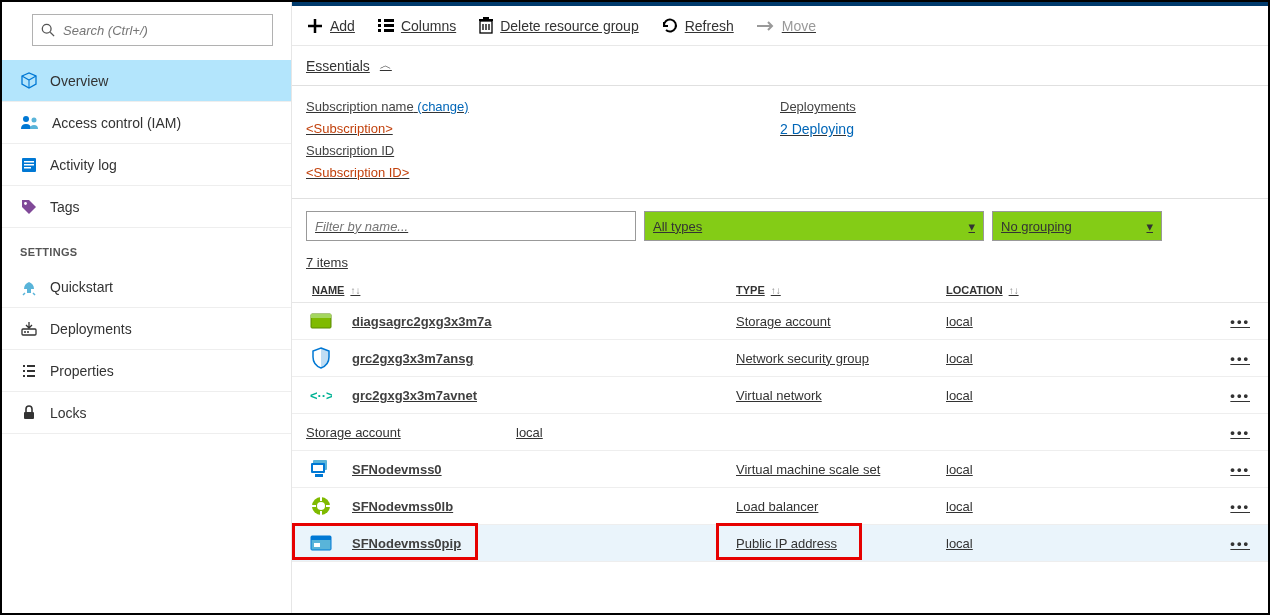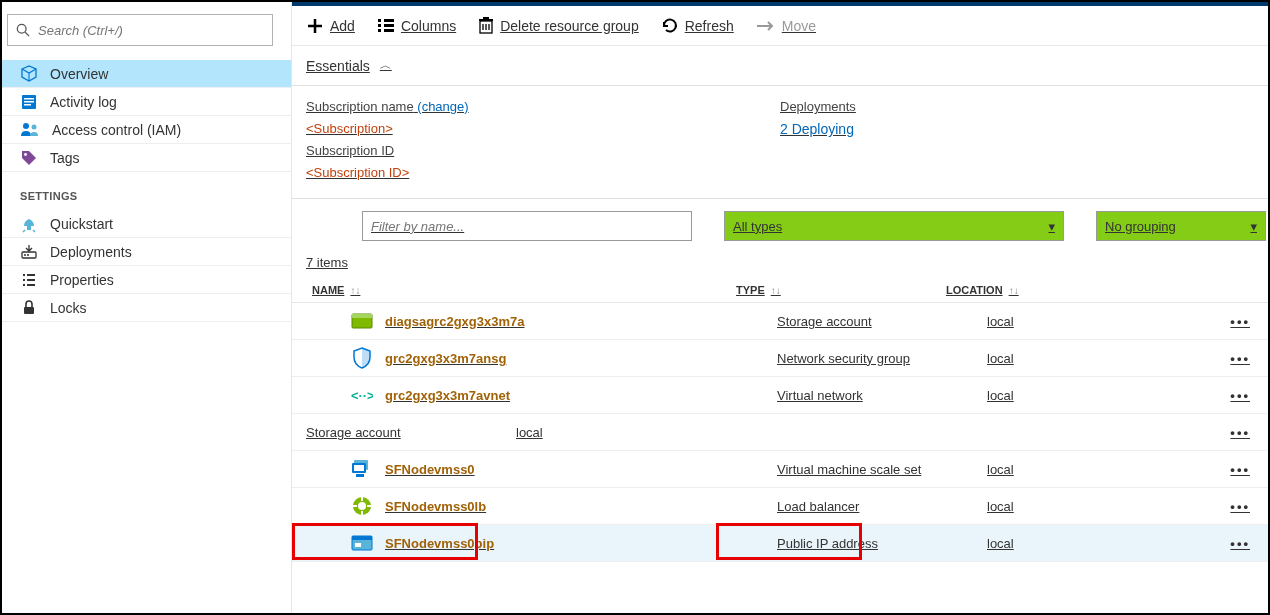--- a/index.html
+++ b/index.html
@@ -13,42 +13,42 @@
   overflow: hidden;
   border: 2px solid #000;
 }
 .container { display: flex; height: 100%; }
 .sidebar {
   width: 290px;
   border-right: 1px solid #e6e6e6;
   padding: 12px 0;
 }
 .search-box {
-  margin: 0 18px 14px 5px;
+  margin: 0 18px 14px 30px;
   border: 1px solid #b1b1b1;
   height: 32px;
   display: flex;
   align-items: center;
   padding: 0 8px;
   background: #fff;
 }
 .search-box svg { flex-shrink: 0; }
 .search-box input {
   border: none;
   outline: none;
   flex: 1;
   padding-left: 8px;
   font-style: italic;
   font-size: 13px;
   color: #555;
 }
 .nav-item {
   display: flex;
   align-items: center;
-  height: 28px;
+  height: 42px;
   padding: 0 18px;
   border-bottom: 1px solid #eee;
   cursor: pointer;
   gap: 12px;
   font-size: 14px;
 }
 .nav-item.active { background: #b3e5fc; }
 .nav-section-header {
   padding: 18px 18px 8px 18px;
   font-size: 11px;
@@ -95,23 +95,22 @@
   display:flex;
   padding: 10px 14px 14px 14px;
   border-bottom: 1px solid #e0e0e0;
 }
 .meta-col { flex:1; font-size:13px; line-height: 1.7; }
 .meta-label { color: #444; }
 .meta-placeholder { color: #c2410c; }
 .meta-link { color: #0066b8; cursor:pointer; }
 .filter-row {
   display:flex;
-  gap: 32px;
+  gap: 8px;
   padding: 12px 2px 10px 14px;
-  justify-content: flex-end;
 }
 .filter-input {
   width: 330px;
   height: 30px;
   border: 1px solid #999;
   padding: 0 8px;
   font-style: italic;
   font-size: 13px;
   color: #555;
 }
@@ -148,26 +147,25 @@
   padding: 0 14px;
   height: 37px;
   border-bottom: 1px solid #eee;
   position: relative;
 }
 .row.highlight { background: #eaf4fb; }
 .cell-name {
   width: 430px;
   display:flex;
   align-items:center;
-  gap: 12px;
+  gap: 20px;
   padding-left: 4px;
-  color: #a16207;
+  color: #404040;
   font-weight: 600;
   font-size:13px;
-  margin-left:41px;
 }
 .cell-name .ricon { flex-shrink:0; width:22px; height:22px; display:flex; align-items:center; justify-content:center;}
 .cell-type { width:210px; font-size:13px; }
 .cell-loc { width:200px; font-size:13px; }
 .cell-act { flex:1; text-align:right; color:#333; font-weight:700; letter-spacing:2px; cursor:pointer; padding-right:4px;}
 .redbox {
   position:absolute;
   border: 3px solid #e60000;
   pointer-events:none;
 }
@@ -186,36 +184,36 @@
     </div>
 
     <div class="nav-item active">
       <svg width="18" height="18" viewBox="0 0 18 18">
           <path d="M2 4 L9 1 L16 4 L16 12 L9 16 L2 12 Z" fill="none" stroke="#0078d4" stroke-width="1.3"></path>
           <path d="M2 4 L9 8 L16 4 M9 8 L9 16" fill="none" stroke="#0078d4" stroke-width="1.1"></path>
         </svg>
       <span>Overview</span>
     </div>
     <div class="nav-item">
-      <svg width="18" height="18" viewBox="0 0 18 18">
-          <rect x="2" y="2" width="14" height="14" rx="1" fill="#0078d4"></rect>
-          <rect x="4" y="5" width="10" height="1.5" fill="#fff"></rect>
-          <rect x="4" y="8" width="10" height="1.5" fill="#fff"></rect>
-          <rect x="4" y="11" width="7" height="1.5" fill="#fff"></rect>
-        </svg>
-      <span>Activity log</span>
-    </div>
-    <div class="nav-item">
       <svg width="20" height="18" viewBox="0 0 20 18">
           <circle cx="6" cy="5" r="3" fill="#0078d4"></circle>
           <path d="M1 15 Q1 10 6 10 Q11 10 11 15 Z" fill="#0078d4"></path>
           <circle cx="14" cy="6" r="2.5" fill="#59b4d9"></circle>
           <path d="M10 15 Q10 11 14 11 Q18 11 18 15 Z" fill="#59b4d9"></path>
         </svg>
       <span>Access control (IAM)</span>
+    </div>
+    <div class="nav-item">
+      <svg width="18" height="18" viewBox="0 0 18 18">
+          <rect x="2" y="2" width="14" height="14" rx="1" fill="#0078d4"></rect>
+          <rect x="4" y="5" width="10" height="1.5" fill="#fff"></rect>
+          <rect x="4" y="8" width="10" height="1.5" fill="#fff"></rect>
+          <rect x="4" y="11" width="7" height="1.5" fill="#fff"></rect>
+        </svg>
+      <span>Activity log</span>
     </div>
     <div class="nav-item">
       <svg width="18" height="18" viewBox="0 0 18 18">
           <path d="M2 2 L9 2 L16 9 L9 16 L2 9 Z" fill="#804998"></path>
           <circle cx="5.5" cy="5.5" r="1.4" fill="#fff"></circle>
         </svg>
       <span>Tags</span>
     </div>
 
     <div class="nav-section-header">SETTINGS</div>

